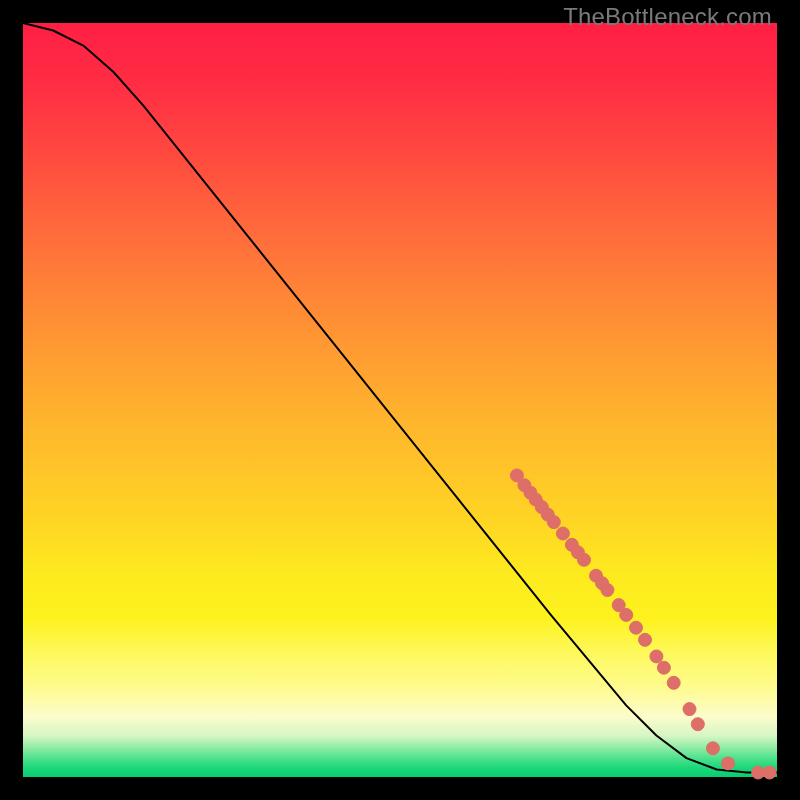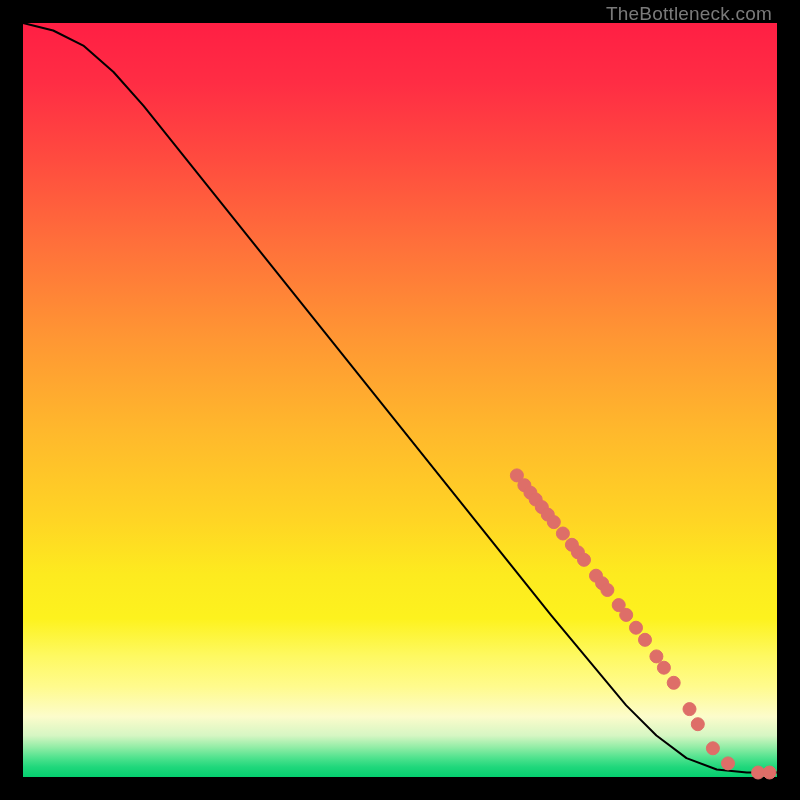--- a/index.html
+++ b/index.html
@@ -35,21 +35,21 @@
       #4de28d 97.5%,
       #1fd77b 98.7%,
       #05cf6f 100%
     );
   }
   .watermark {
     position: absolute;
     top: 3px;
     right: 28px;
     color: #7a7a7a;
-    font-size: 19px;
+    font-size: 24px;
     letter-spacing: 0.2px;
     font-weight: 500;
   }
   svg.plot {
     position: absolute;
     left: 0;
     top: 0;
     width: 754px;
     height: 754px;
     overflow: visible;

